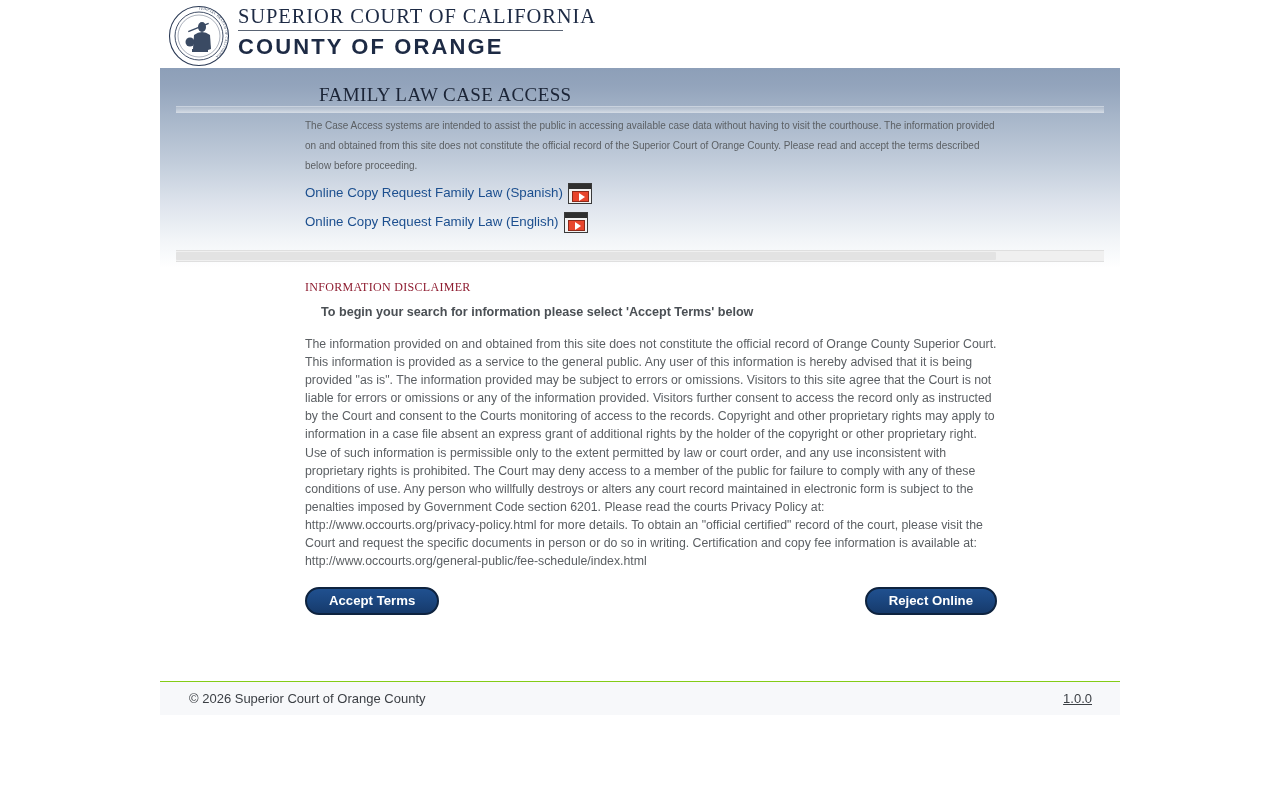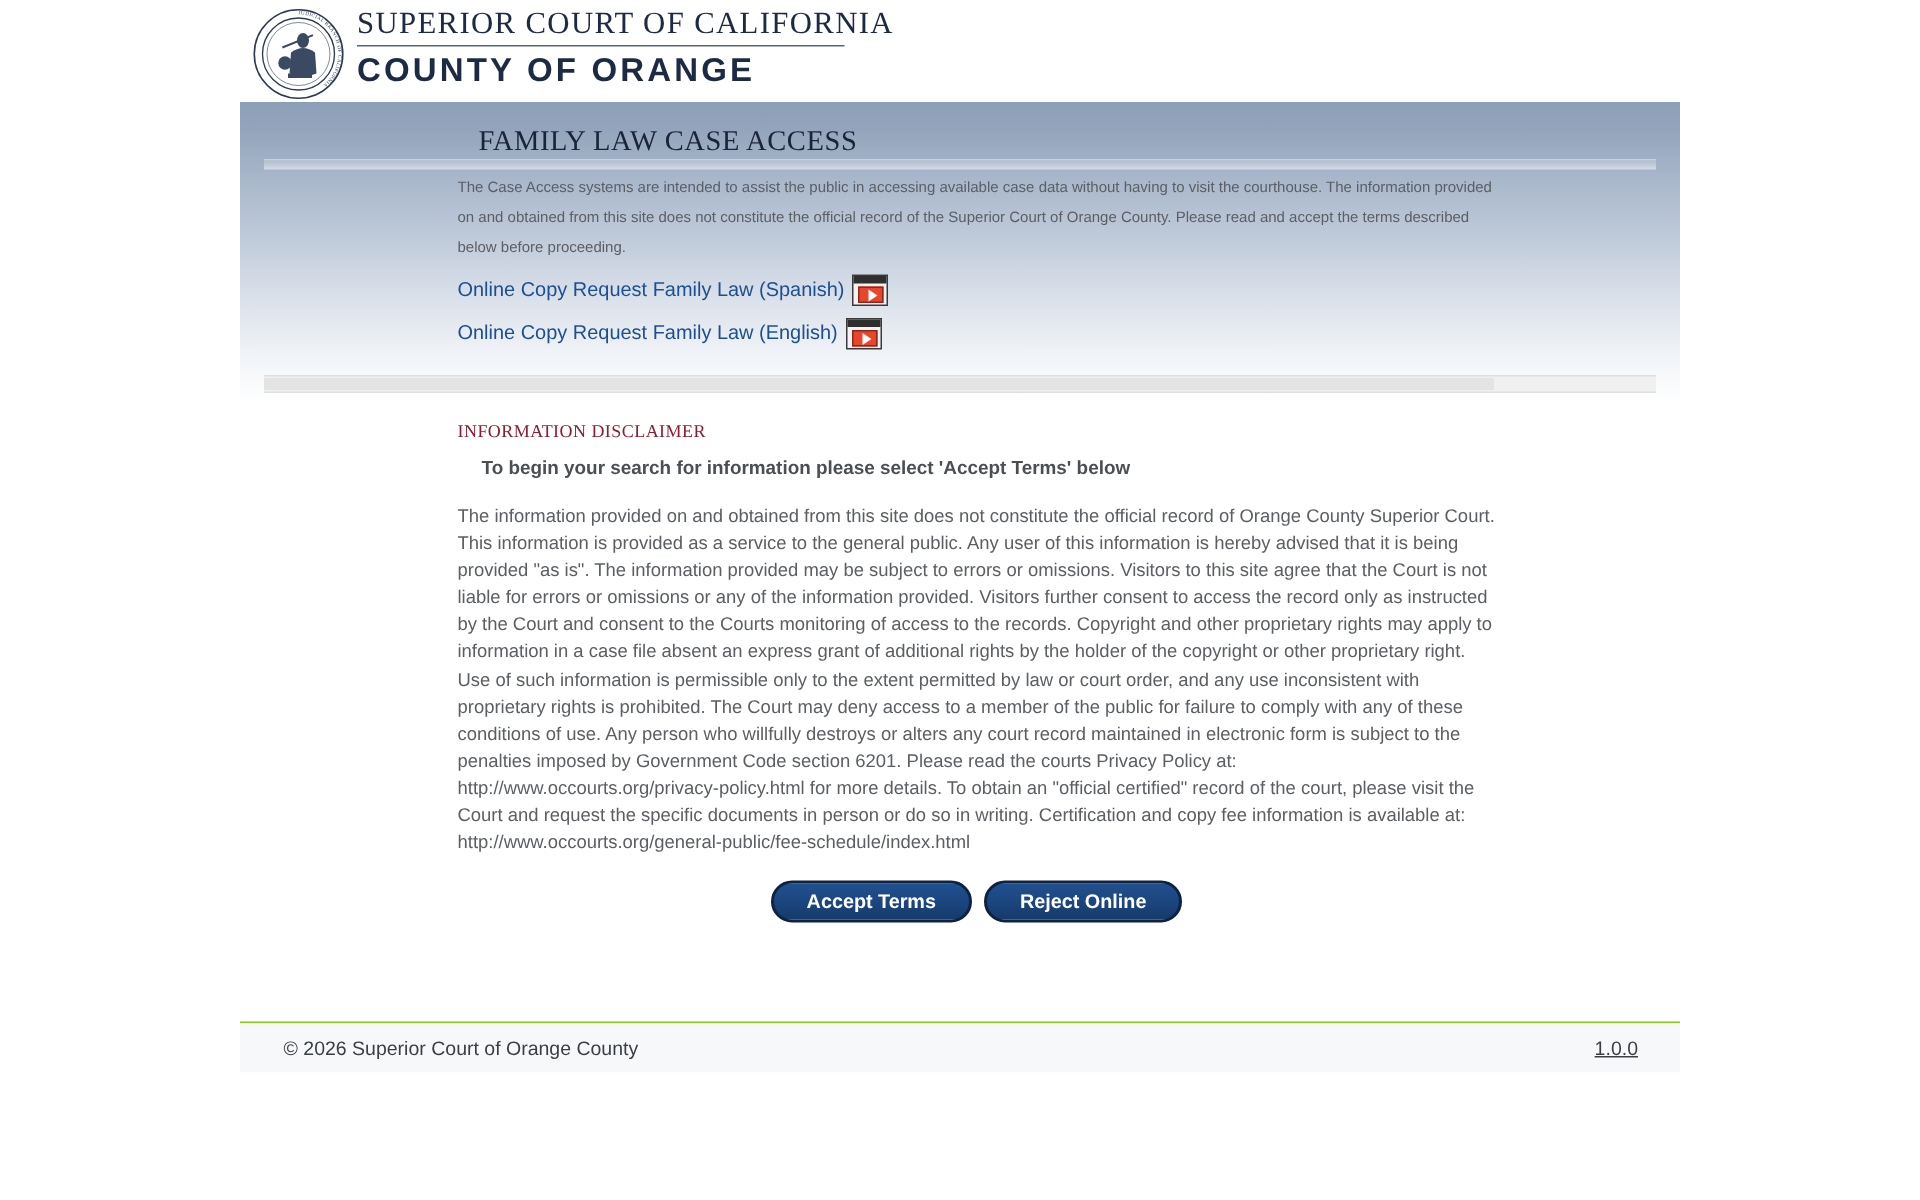--- a/index.html
+++ b/index.html
@@ -196,21 +196,21 @@
     margin: 0;
     text-align: left;
   }
 
   
   .button-row {
     position: absolute;
     left: 145px; top: 519px;
     width: 692px;
     display: flex;
-    justify-content: center;
+    justify-content: space-between;
     gap: 8px;
   }
   .btn {
     font-family: "Liberation Sans", sans-serif;
     font-size: 13.2px;
     font-weight: bold;
     color: #ffffff;
     background: linear-gradient(to bottom, #20508f 0%, #1b467f 50%, #163a6b 100%);
     border: 2px solid #0e233f;
     border-radius: 16px;

